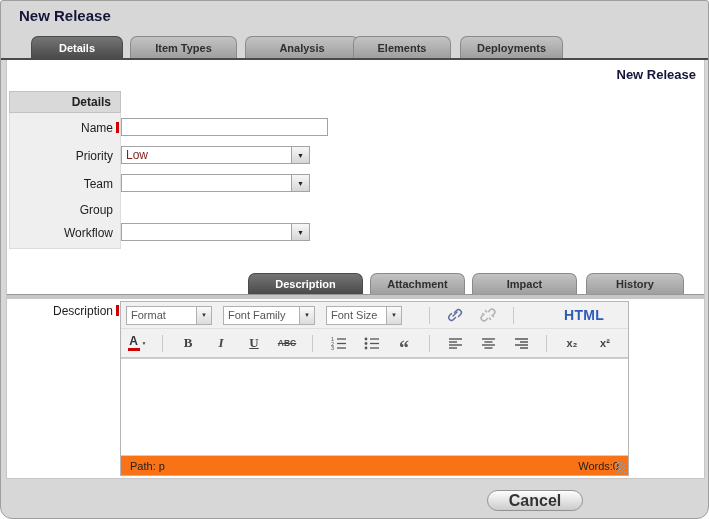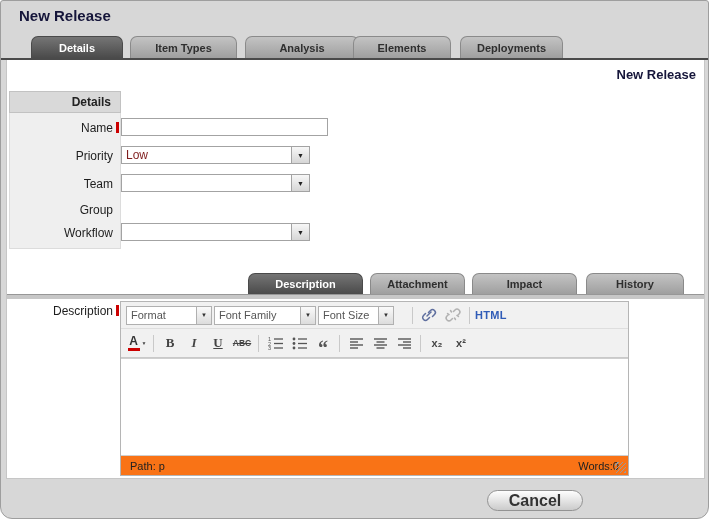--- a/index.html
+++ b/index.html
@@ -44,32 +44,32 @@
   .etab-description{left:241px;top:213px;width:115px;}
   .etab-attachment{left:363px;top:213px;width:95px;}
   .etab-impact{left:465px;top:213px;width:105px;}
   .etab-history{left:579px;top:213px;width:98px;}
   .etab{height:21px !important;line-height:21px !important;}
   .divider-band{position:absolute;left:0;top:234px;width:697px;height:5px;background:#c7c7c7;border-top:1px solid #979797;box-sizing:border-box;}
 
   
   .editor{position:absolute;left:113px;top:241px;width:509px;height:175px;border:1px solid #b5b5b5;
           background:#f1f1f1;display:flex;flex-direction:column;box-sizing:border-box;}
-  .tb{display:flex;align-items:center;padding:0 5px;gap:2px;}
+  .tb{display:flex;align-items:center;padding:0 5px;gap:11px;}
   .tb1{height:26px;border-bottom:1px solid #dedede;}
   .tb2{height:28px;border-bottom:1px solid #c9c9c9;}
   .mce-select{display:flex;align-items:center;height:19px;background:#fff;border:1px solid #b0b0b0;box-sizing:border-box;cursor:pointer;}
-  .mce-format{width:86px;}.mce-fontfamily{width:102px;}.mce-fontsize{width:76px;}
+  .mce-format{width:86px;}.mce-fontfamily{width:92px;}.mce-fontsize{width:76px;}
   .mce-val{flex:1;font-size:11px;color:#555;padding:0 4px;white-space:nowrap;overflow:hidden;}
   .mce-arrow{width:14px;align-self:stretch;border-left:1px solid #b0b0b0;background:linear-gradient(#fafafa,#dcdcdc);
              display:flex;align-items:center;justify-content:center;font-size:6px;color:#333;}
   .msep{width:1px;height:17px;background:#c9c9c9;margin:0 3px;}
   .msep-lg{margin-left:16px;}
   .mbtn{min-width:22px;height:20px;display:flex;align-items:center;justify-content:center;color:#444;cursor:pointer;border-radius:2px;}
-  .html-btn{font-size:11px;font-weight:bold;color:#2f5bb7;letter-spacing:.3px;}
+  .html-btn{font-size:14px;font-weight:bold;color:#2f5bb7;letter-spacing:.3px;margin-left:36px;}
   .b-btn{font-family:"Liberation Serif",serif;font-weight:bold;font-size:13px;}
   .i-btn{font-family:"Liberation Serif",serif;font-style:italic;font-weight:bold;font-size:13px;}
   .u-btn{font-family:"Liberation Serif",serif;font-weight:bold;font-size:13px;text-decoration:underline;}
   .strike-btn{font-size:8.5px;font-weight:bold;text-decoration:line-through;}
   .quote-btn{font-family:"Liberation Serif",serif;font-size:20px;font-weight:bold;color:#555;line-height:0;padding-top:10px;}
   .subsup-btn{font-size:11px;font-weight:bold;text-align:center;}
   .color-btn{gap:2px;}
   .a-wrap{display:flex;flex-direction:column;align-items:center;line-height:1;}
   .a-letter{font-size:12px;font-weight:bold;color:#333;}
   .a-bar{width:12px;height:3px;background:#cc0000;margin-top:1px;}

